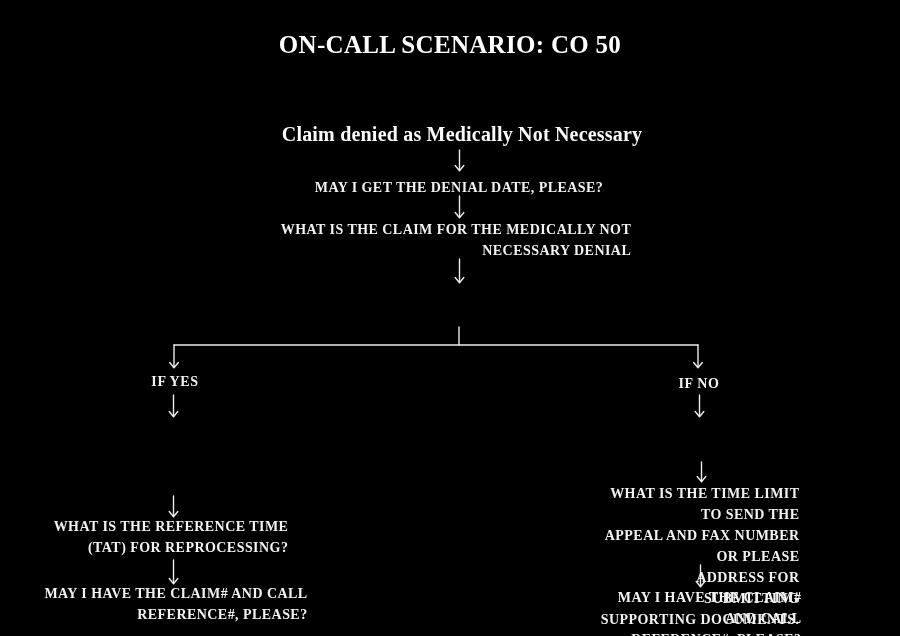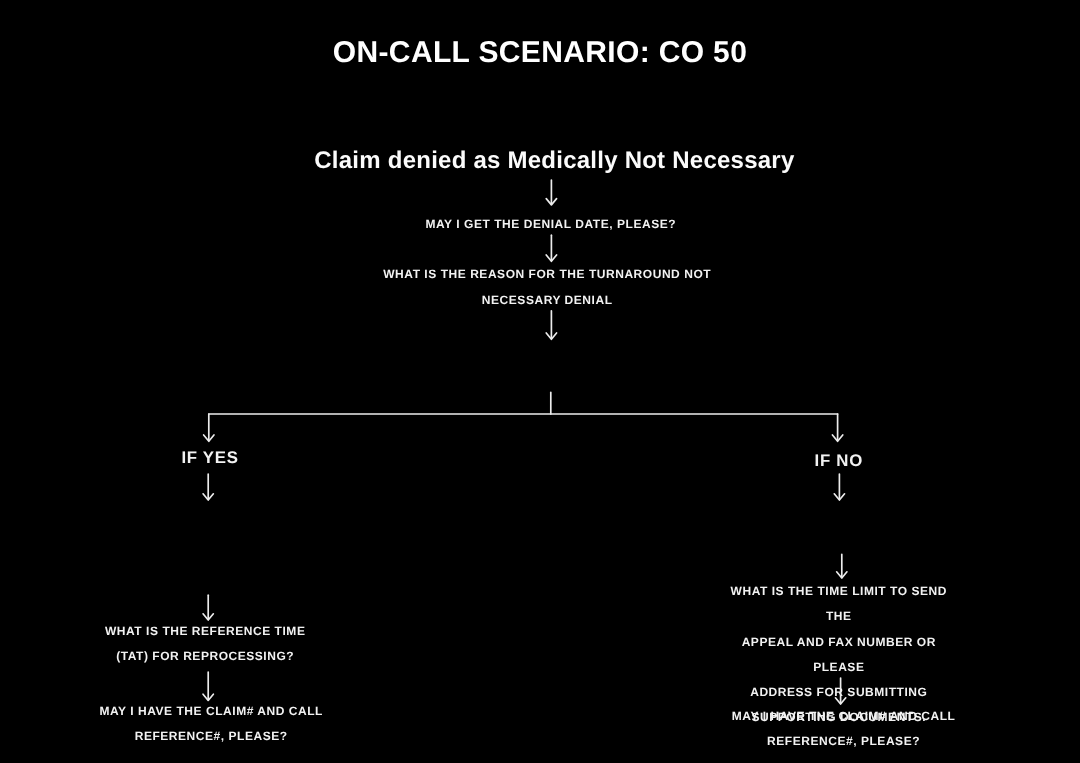--- a/index.html
+++ b/index.html
@@ -1,20 +1,20 @@
 <!DOCTYPE html>
 <html><head>
 <meta charset="utf-8">
 <style>
   html,body{margin:0;padding:0;background:#000;}
   .frame{
     position:relative;
     width:900px;height:636px;
     background:#000000;
-    font-family:Liberation Sans, sans-serif;
+    font-family:Liberation Serif, serif;
     overflow:hidden;
   }
   .t{
     position:absolute;
     transform:translateX(-50%);
     text-align:center;
     white-space:pre-line;
     font-weight:700;
     color:#f2f2f2;
   }
@@ -30,23 +30,24 @@
     color:#fafafa;
     width:860px;
   }
   .start{
     font-size:20px;
     line-height:24px;
     letter-spacing:0.2px;
     color:#fbfbfb;
   }
   .node{
-    font-size:10px;
+    font-size:14px;
     line-height:21px;
     letter-spacing:0.45px;
+    text-align:right;
   }
   .branch-label{
     font-size:14px;
     line-height:21px;
     letter-spacing:0.6px;
   }
   svg.conn{position:absolute;overflow:visible;}
   svg.conn path{fill:none;stroke:#ececec;stroke-width:1.4;stroke-linecap:round;stroke-linejoin:round;}
 </style>
 </head>
@@ -64,21 +65,21 @@
       <path d="M2.2 15.5 L6.5 20.7 L10.8 15.5"></path>
   </svg>
 
   <div class="t node" style="left:459px;top:177px">MAY I GET THE DENIAL DATE, PLEASE?</div>
 
   <svg class="conn" style="left:453px;top:196px" width="13" height="23" viewBox="0 0 13 23">
     <path d="M6.5 0 V 21"></path>
       <path d="M2.2 16.5 L6.5 21.7 L10.8 16.5"></path>
   </svg>
 
-  <div class="t node" style="left:456px;top:219px">WHAT IS THE REASON FOR THE TURNAROUND NOT
+  <div class="t node" style="left:456px;top:219px">WHAT IS THE CLAIM FOR THE MEDICALLY NOT
 NECESSARY DENIAL</div>
 
   <svg class="conn" style="left:453px;top:259px" width="13" height="25" viewBox="0 0 13 25">
     <path d="M6.5 0 V 23"></path>
       <path d="M2.2 18.5 L6.5 23.7 L10.8 18.5"></path>
   </svg>
 
 
   <svg class="conn" style="left:168px;top:327px" width="538" height="43" viewBox="0 0 538 43">
     <path d="M291 0 V 18"></path>

